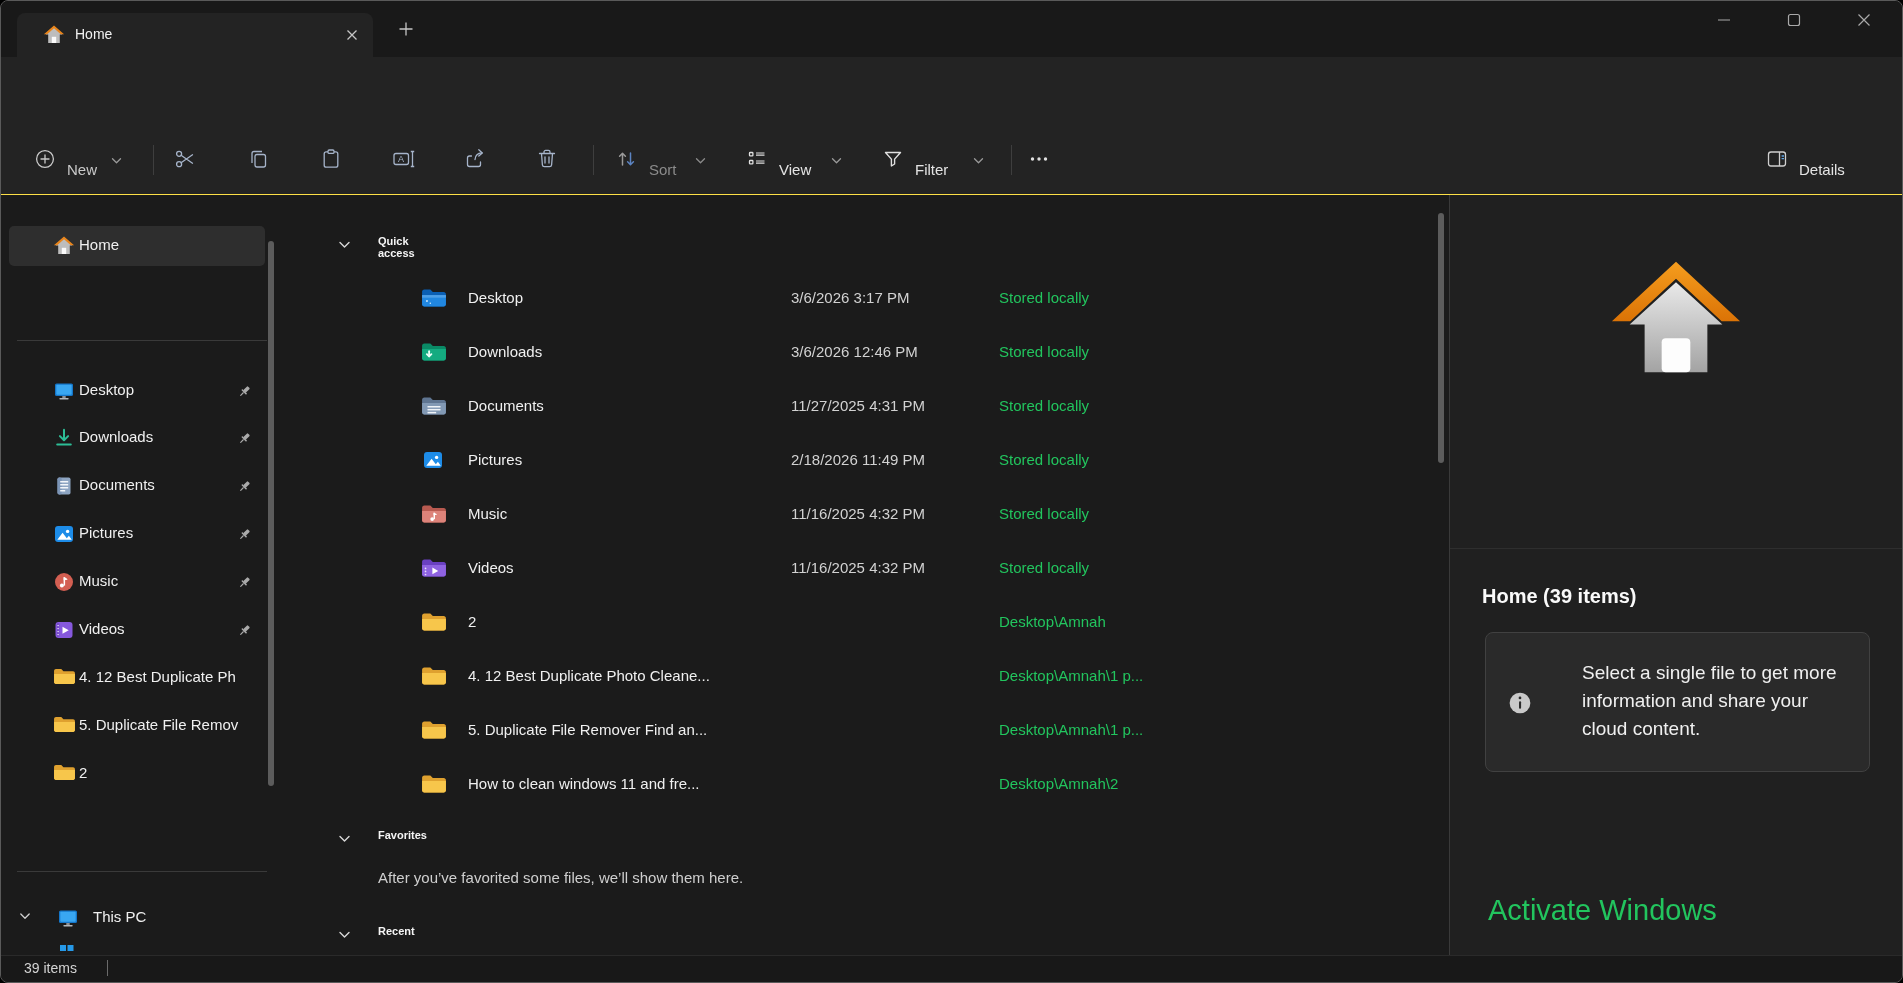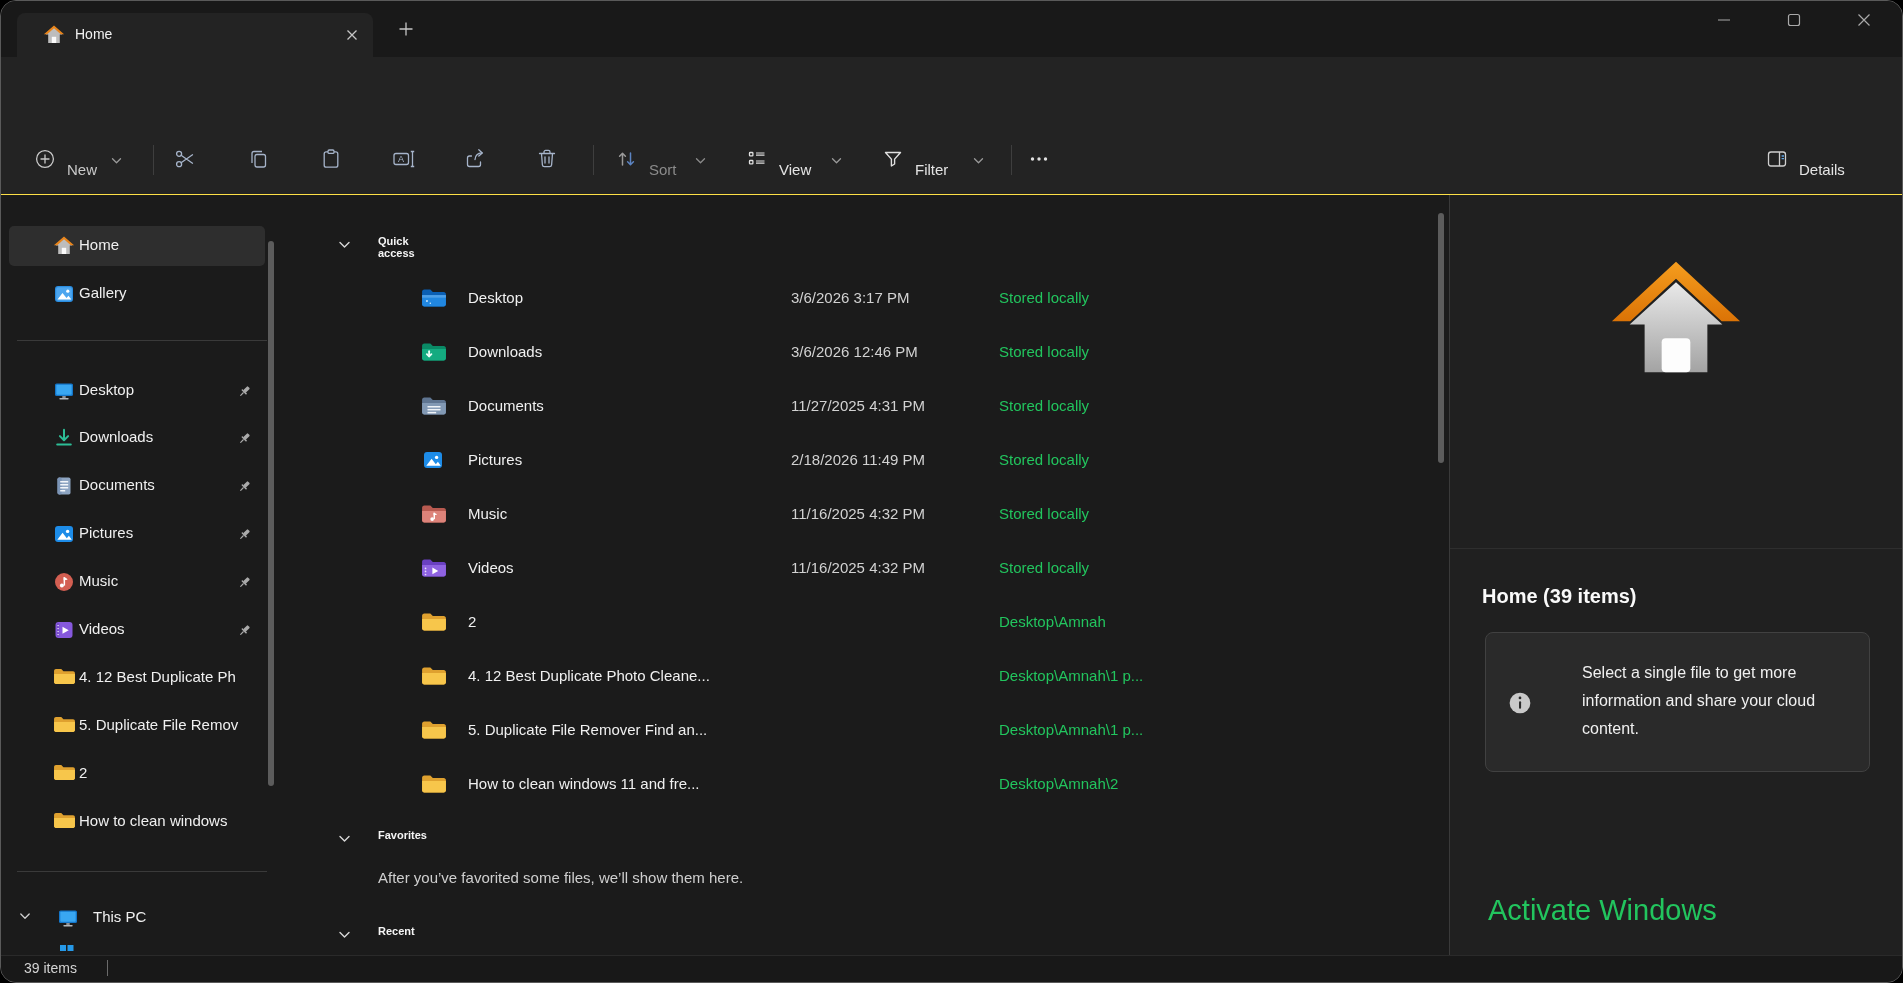--- a/index.html
+++ b/index.html
@@ -1,17 +1,17 @@
 <!DOCTYPE html>
 <html><head>
 <meta charset="utf-8">
 <style>
   html,body{margin:0;padding:0;background:#000;}
   .window{position:relative;width:1903px;height:983px;background:#1b1b1b;
-    border:1px solid #5a5a5a;border-radius:16px;overflow:hidden;box-sizing:border-box;
+    border:1px solid #5a5a5a;border-radius:8px;overflow:hidden;box-sizing:border-box;
     font-family:"Liberation Sans",sans-serif;color:#f0f0f0;font-size:15px;}
   .abs{position:absolute;}
   svg{display:block;}
 
   
   .tabstrip{position:absolute;left:0;top:0;right:0;height:56px;background:#191919;}
   .tab{position:absolute;left:16px;top:12px;width:356px;height:44px;background:#232323;
     border-radius:8px 8px 0 0;}
   .tab-title{position:absolute;left:58px;top:13px;font-size:14px;color:#f2f2f2;}
   .iconbtn{background:none;border:none;padding:0;margin:0;cursor:default;}
@@ -61,21 +61,21 @@
   .emptymsg{position:absolute;left:89px;color:#cfcfcf;}
   .mscroll{position:absolute;left:1149px;top:18px;width:6px;height:250px;border-radius:3px;background:#5c5c5c;}
 
   
   .details{position:absolute;left:1448px;top:0;right:0;bottom:0;background:#202020;
     border-left:1px solid #3a3a3a;}
   .dp-divider{position:absolute;left:0;right:0;top:353px;height:1px;background:#2e2e2e;}
   .dp-title{position:absolute;left:32px;top:390px;font-size:20px;font-weight:700;color:#fafafa;}
   .infobox{position:absolute;left:35px;top:437px;width:383px;height:138px;background:#2a2a2a;
     border:1px solid #414141;border-radius:8px;}
-  .infotext{position:absolute;left:96px;top:26px;width:270px;font-size:16px;line-height:28px;color:#f0f0f0;}
+  .infotext{position:absolute;left:96px;top:26px;width:270px;font-size:19px;line-height:28px;color:#f0f0f0;}
   .wm1{position:absolute;left:38px;top:699px;font-size:29px;color:#22c55e;}
   .wm2{position:absolute;left:38px;top:740px;font-size:22px;color:#7c7c7c;}
 
   
   .statusbar{position:absolute;left:0;right:0;bottom:0;height:26px;background:#181818;
     border-top:1px solid #2a2a2a;}
   .sb-count{position:absolute;left:23px;top:4px;font-size:14px;color:#d4d4d4;}
   .sb-sep{position:absolute;left:106px;top:4px;width:1px;height:16px;background:#6a6a6a;}
 </style>
 </head>
@@ -307,31 +307,20 @@
         <span class="sic">
           <svg width="22" height="22" viewBox="0 0 22 22">
               <path d="M11 3 2.6 10.4h2.6V19h11.6v-8.6h2.6z" fill="#bdbdbd"></path>
               <path d="M11 1.4.9 10.3h3.3L11 4.3l6.8 6h3.3z" fill="#e8851c"></path>
               <rect x="8.8" y="12.8" width="4.4" height="6.2" fill="#fafafa"></rect>
             </svg>
         </span>
         <span class="slabel">Home</span>
       </div>
 
-      <div class="srow" style="top:79px">
-        <span class="sic">
-          <svg width="22" height="22" viewBox="0 0 22 22">
-              <rect x="2" y="3" width="18" height="16" rx="3" fill="#2a8de0"></rect>
-              <rect x="3.2" y="4.2" width="15.6" height="13.6" rx="2" fill="#4da6ef"></rect>
-              <circle cx="14.8" cy="8.2" r="1.6" fill="#fff"></circle>
-              <path d="M4.5 16.5 9.5 10l4 5 2-2.2 2.8 3.7z" fill="#fff"></path>
-            </svg>
-        </span>
-        <span class="slabel">Gallery</span>
-      </div>
 
       <div class="ssep" style="top:145px"></div>
 
       <div class="srow" style="top:176px">
         <span class="sic">
           <svg width="22" height="22" viewBox="0 0 22 22">
               <rect x="2" y="3.5" width="18" height="12.5" rx="1.6" fill="#1476c9"></rect>
               <rect x="3.3" y="4.8" width="15.4" height="9.9" rx=".8" fill="#39a7f2"></rect>
               <rect x="9.3" y="16" width="3.4" height="2" fill="#8d9196"></rect>
               <rect x="6.3" y="18" width="9.4" height="1.6" rx=".8" fill="#b2b6ba"></rect>
@@ -480,29 +469,20 @@
       <div class="srow" style="top:559px">
         <span class="sic">
           <svg width="23" height="19" viewBox="0 0 24 20">
               <path d="M1 4.2C1 3.1 1.9 2.2 3 2.2h5.6l2.3 2.3H21c1.1 0 2 .9 2 2v9.3c0 1.1-.9 2-2 2H3c-1.1 0-2-.9-2-2z" fill="#dfa12f"></path>
               <path d="M1 7.3h22v8.5c0 1.1-.9 2-2 2H3c-1.1 0-2-.9-2-2z" fill="#f7c64b"></path>
             </svg>
         </span>
         <span class="slabel">2</span>
       </div>
 
-      <div class="srow" style="top:607px">
-        <span class="sic">
-          <svg width="23" height="19" viewBox="0 0 24 20">
-              <path d="M1 4.2C1 3.1 1.9 2.2 3 2.2h5.6l2.3 2.3H21c1.1 0 2 .9 2 2v9.3c0 1.1-.9 2-2 2H3c-1.1 0-2-.9-2-2z" fill="#dfa12f"></path>
-              <path d="M1 7.3h22v8.5c0 1.1-.9 2-2 2H3c-1.1 0-2-.9-2-2z" fill="#f7c64b"></path>
-            </svg>
-        </span>
-        <span class="slabel wide">How to clean windows</span>
-      </div>
 
       <div class="ssep" style="top:676px"></div>
 
       <div class="srow" style="top:703px">
         <span class="abs" style="left:10px;top:14px">
           <svg width="12" height="9" viewBox="0 0 12 9" fill="none" stroke="#cfcfcf" stroke-width="1.3" stroke-linecap="round" stroke-linejoin="round">
               <path d="M1.8 2 6 6.2 10.2 2"></path>
             </svg>
         </span>
         <span class="abs" style="left:48px;top:9px">

